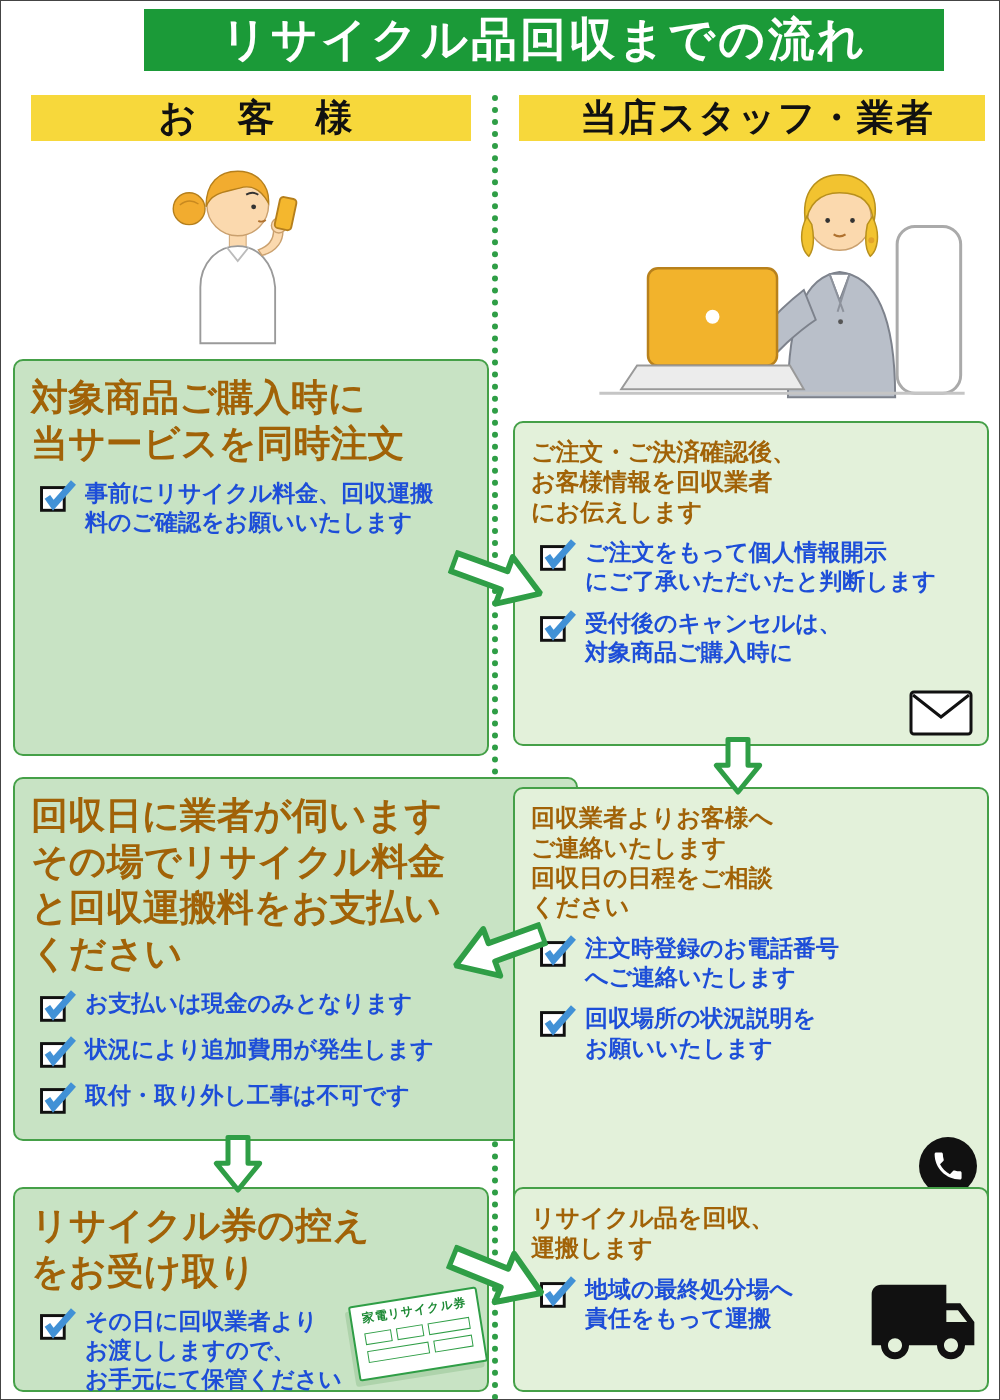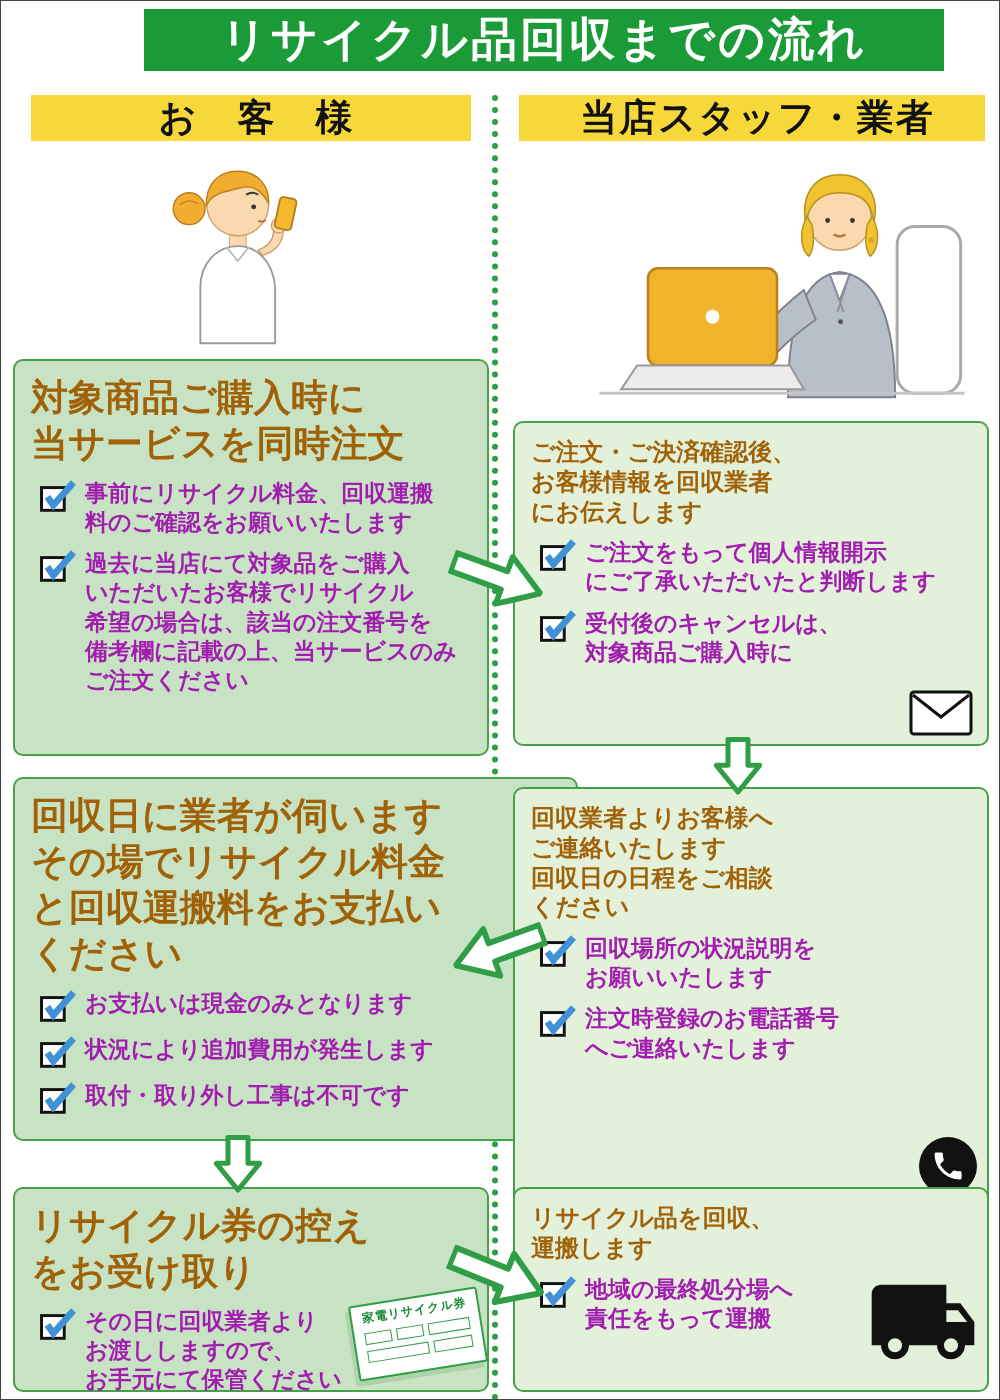--- a/index.html
+++ b/index.html
@@ -25,21 +25,21 @@
 
   .box { position:absolute; border:2px solid #45a048; border-radius:10px; padding:14px 14px 10px 16px; }
   .box.customer { background:#c8e3c4; }
   .box.staff    { background:#e3f1da; }
 
   .box h2 { font-weight:bold; color:#a16207; white-space:pre-line; line-height:1.24; }
   .box.customer h2 { font-size:37px; }
   .box.staff h2    { font-size:24px; }
 
   .item { display:flex; align-items:flex-start; gap:9px; margin-top:12px; padding-left:8px; }
-  .item p { font-size:23px; font-weight:600; line-height:1.27; white-space:pre-line; color:#a21caf; }
+  .item p { font-size:23px; font-weight:600; line-height:1.27; white-space:pre-line; color:#1d4ed8; }
   .check-svg { width:37px; height:34px; flex:0 0 37px; margin-top:0; }
 
   #box-c1 { left:12px;  top:358px;  width:476px; height:397px; }
   #box-s1 { left:512px; top:420px;  width:476px; height:325px; }
   #box-c2 { left:12px;  top:776px;  width:565px; height:364px; }
   #box-s2 { left:512px; top:786px;  width:476px; height:428px; }
   #box-c3 { left:12px;  top:1186px; width:476px; height:205px; }
   #box-s3 { left:512px; top:1186px; width:476px; height:205px; }
 
   .arrow { position:absolute; z-index:6; }
@@ -124,31 +124,20 @@
     <h2>対象商品ご購入時に
 当サービスを同時注文</h2>
     <div class="item">
       <svg class="check-svg" viewBox="0 0 44 40">
           <rect x="3" y="10" width="27" height="27" fill="#fff" stroke="#111" stroke-width="3.5"></rect>
           <path d="M10 21 L17 31 L41 4" fill="none" stroke="#4191d6" stroke-width="8"></path>
         </svg>
       <p>事前にリサイクル料金、回収運搬
 料のご確認をお願いいたします</p>
     </div>
-    <div class="item">
-      <svg class="check-svg" viewBox="0 0 44 40">
-          <rect x="3" y="10" width="27" height="27" fill="#fff" stroke="#111" stroke-width="3.5"></rect>
-          <path d="M10 21 L17 31 L41 4" fill="none" stroke="#4191d6" stroke-width="8"></path>
-        </svg>
-      <p>過去に当店にて対象品をご購入
-いただいたお客様でリサイクル
-希望の場合は、該当の注文番号を
-備考欄に記載の上、当サービスのみ
-ご注文ください</p>
-    </div>
   </section>
 
   <section class="box staff" id="box-s1">
     <h2>ご注文・ご決済確認後、
 お客様情報を回収業者
 にお伝えします</h2>
     <div class="item">
       <svg class="check-svg" viewBox="0 0 44 40">
           <rect x="3" y="10" width="27" height="27" fill="#fff" stroke="#111" stroke-width="3.5"></rect>
           <path d="M10 21 L17 31 L41 4" fill="none" stroke="#4191d6" stroke-width="8"></path>
@@ -201,30 +190,30 @@
   <section class="box staff" id="box-s2">
     <h2>回収業者よりお客様へ
 ご連絡いたします
 回収日の日程をご相談
 ください</h2>
     <div class="item">
       <svg class="check-svg" viewBox="0 0 44 40">
           <rect x="3" y="10" width="27" height="27" fill="#fff" stroke="#111" stroke-width="3.5"></rect>
           <path d="M10 21 L17 31 L41 4" fill="none" stroke="#4191d6" stroke-width="8"></path>
         </svg>
+      <p>注文時登録のお電話番号
+へご連絡いたします</p>
+    </div>
+    <div class="item">
+      <svg class="check-svg" viewBox="0 0 44 40">
+          <rect x="3" y="10" width="27" height="27" fill="#fff" stroke="#111" stroke-width="3.5"></rect>
+          <path d="M10 21 L17 31 L41 4" fill="none" stroke="#4191d6" stroke-width="8"></path>
+        </svg>
       <p>回収場所の状況説明を
 お願いいたします</p>
-    </div>
-    <div class="item">
-      <svg class="check-svg" viewBox="0 0 44 40">
-          <rect x="3" y="10" width="27" height="27" fill="#fff" stroke="#111" stroke-width="3.5"></rect>
-          <path d="M10 21 L17 31 L41 4" fill="none" stroke="#4191d6" stroke-width="8"></path>
-        </svg>
-      <p>注文時登録のお電話番号
-へご連絡いたします</p>
     </div>
     <svg class="corner-icon phone" viewBox="0 0 24 24">
       <circle cx="12" cy="12" r="12" fill="#111"></circle>
       <g transform="translate(4.6,4.6) scale(0.62)">
         <path d="M6.62 10.79c1.44 2.83 3.76 5.14 6.59 6.59l2.2-2.2c.27-.27.67-.36 1.02-.24 1.12.37 2.33.57 3.57.57.55 0 1 .45 1 1V20c0 .55-.45 1-1 1-9.39 0-17-7.61-17-17 0-.55.45-1 1-1h3.5c.55 0 1 .45 1 1 0 1.25.2 2.45.57 3.57.11.35.03.74-.25 1.02l-2.2 2.2z" fill="#fff"></path>
       </g>
     </svg>
   </section>
 
   <section class="box customer" id="box-c3">

